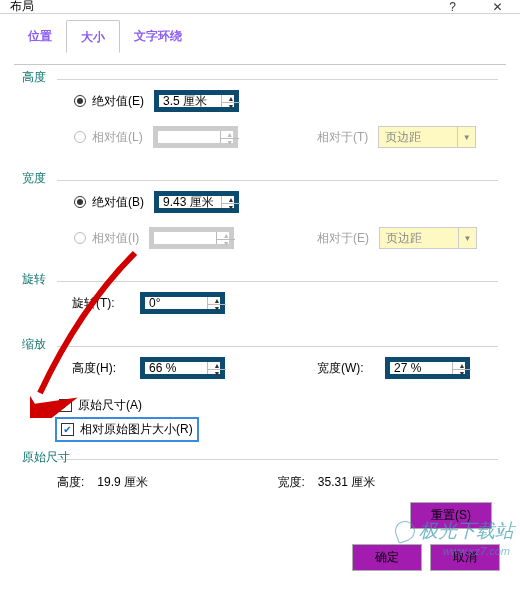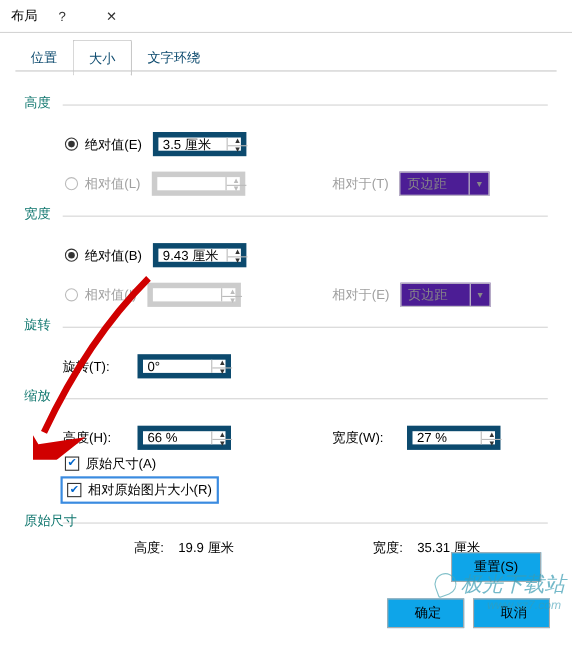--- a/index.html
+++ b/index.html
@@ -1,57 +1,57 @@
 <!DOCTYPE html>
 <html><head>
 <meta charset="utf-8">
 <style>
   * { box-sizing: border-box; font-family: "Microsoft YaHei","Segoe UI",Tahoma,sans-serif; font-size: 12px; }
   body { margin:0; background:#fff; width:520px; height:589px; overflow:hidden; position:relative;}
-  .titlebar { height:30px; display:flex; align-items:center; justify-content:flex-start; border-bottom:1px solid #d4d4d4;}
+  .titlebar { height:14px; display:flex; align-items:center; justify-content:space-between; border-bottom:1px solid #d4d4d4;}
   .titlebar .t { padding-left:10px; font-size:12px;}
   .titlebar .winbtns { display:flex;}
   .titlebar .winbtn { width:45px; height:30px; display:flex; align-items:center; justify-content:center; color:#333;}
   .tabs { display:flex; margin:6px 14px 0 14px; position:relative; }
-  .tab { padding:8px 14px 6px 14px; color:#0c4a6e; }
+  .tab { padding:8px 14px 6px 14px; color:#8b5cf6;font-weight:bold; }
   .tab.active { border:1px solid #c8c8c8; border-bottom:1px solid #fff; border-radius:2px 2px 0 0; position:relative; z-index:2; }
   .tabline { height:1px; background:#c8c8c8; position:absolute; left:14px; right:14px; top:64px;}
   .content { padding:8px 22px 0 22px; }
   .section-title { color:#0f766e; margin-top:8px; }
   .section { border-top:1px solid #d4d4d4; margin-left:35px; margin-top:-7px; padding-top:10px;}
-  .row { display:flex; align-items:flex-end; height:36px;}
+  .row { display:flex; align-items:flex-start; height:36px;margin-left:15px;}
   .row .left { display:flex; align-items:center; width:245px;}
   .row .right { display:flex; align-items:center;}
   .lbl { margin-right:10px;}
   .dis { color:#a0a0a0;}
   .radio { width:12px; height:12px; border:1px solid #333; border-radius:50%; display:inline-block; margin-right:6px; position:relative; margin-left:2px;}
   .radio.sel::after { content:""; position:absolute; left:2px; top:2px; width:6px; height:6px; background:#333; border-radius:50%;}
   .radio.dis { border-color:#bbb;}
   .spinnerbox { display:flex; align-items:stretch; border:5px solid #0c4a6e; height:22px; width:85px; background:#fff;}
   .spinnerbox input { border:none; width:62px; padding:0 4px; outline:none; background:transparent;}
   .spinnerbtns { display:flex; flex-direction:column; border-left:1px solid #bbb;}
   .spinnerbtns .sb { width:18px; height:10px; display:flex; align-items:center; justify-content:center; font-size:7px; line-height:1; user-select:none; color:#333;}
   .spinnerbtns .sb + .sb { border-top:1px solid #bbb;}
   .spinnerbox.dis { border-color:#ccc;}
   .spinnerbox.dis .spinnerbtns .sb { color:#bbb;}
-  .combo { display:flex; border:1px solid #ccc; height:22px; width:82px; background:#4c1d95;}
+  .combo { display:flex; border:1px solid #ccc; height:22px; width:98px; background:#fef9c3;}
   .combo .cval { flex:1; padding:2px 6px; color:#888;}
   .combo .cbtn { width:18px; display:flex; align-items:center; justify-content:center; font-size:8px; color:#888; border-left:1px solid #ccc;}
   .checkbox { width:13px; height:13px; border:1px solid #333; display:inline-flex; align-items:center; justify-content:center; margin-right:6px; font-size:10px; color:#0066cc;}
   .chkrow { display:flex; align-items:center; height:24px; margin-left:2px;}
   .highlight { border:2px solid #3a8be0; padding:2px 4px; margin-left:-4px;}
   .btnrow { position:absolute; right:20px; bottom:18px; display:flex; gap:8px;padding-left:42px;}
   .resetrow { position:absolute; right:28px; bottom:60px;}
-  .btn { border:1px solid #adadad; background:#0ea5e9; padding:4px 20px; min-width:70px; text-align:right;}
+  .btn { border:1px solid #adadad; background:#a21caf; padding:4px 20px; min-width:70px; text-align:center;}
   .watermark { position:absolute; right:6px; bottom:45px; opacity:0.7; pointer-events:none; display:flex; align-items:center; gap:4px;}
   .wm-circle { width:20px; height:20px; border:1.5px solid #4da6b3; border-radius:10px 10px 10px 2px; transform:rotate(-20deg);}
   .wm-text1 { color:#3a9cb3; font-size:19px; font-style:italic;}
   .wm-text2 { position:absolute; right:10px; bottom:32px; color:#3a9cb3; font-size:11px; font-style:italic; opacity:0.6; pointer-events:none;}
   .origininfo { display:flex; margin-top:4px;}
-  .origininfo .col { width:245px; display:flex;justify-content:center;}
+  .origininfo .col { width:245px; display:flex;}
   .origininfo .val { margin-left:13px;}
   .arrow { position:absolute; left:30px; top:248px; width:120px; height:170px; pointer-events:none; z-index:5;}
 </style>
 </head>
 <body>
 
 <div class="titlebar">
   <span class="t">布局</span>
   <div class="winbtns">
     <div class="winbtn">?</div>

